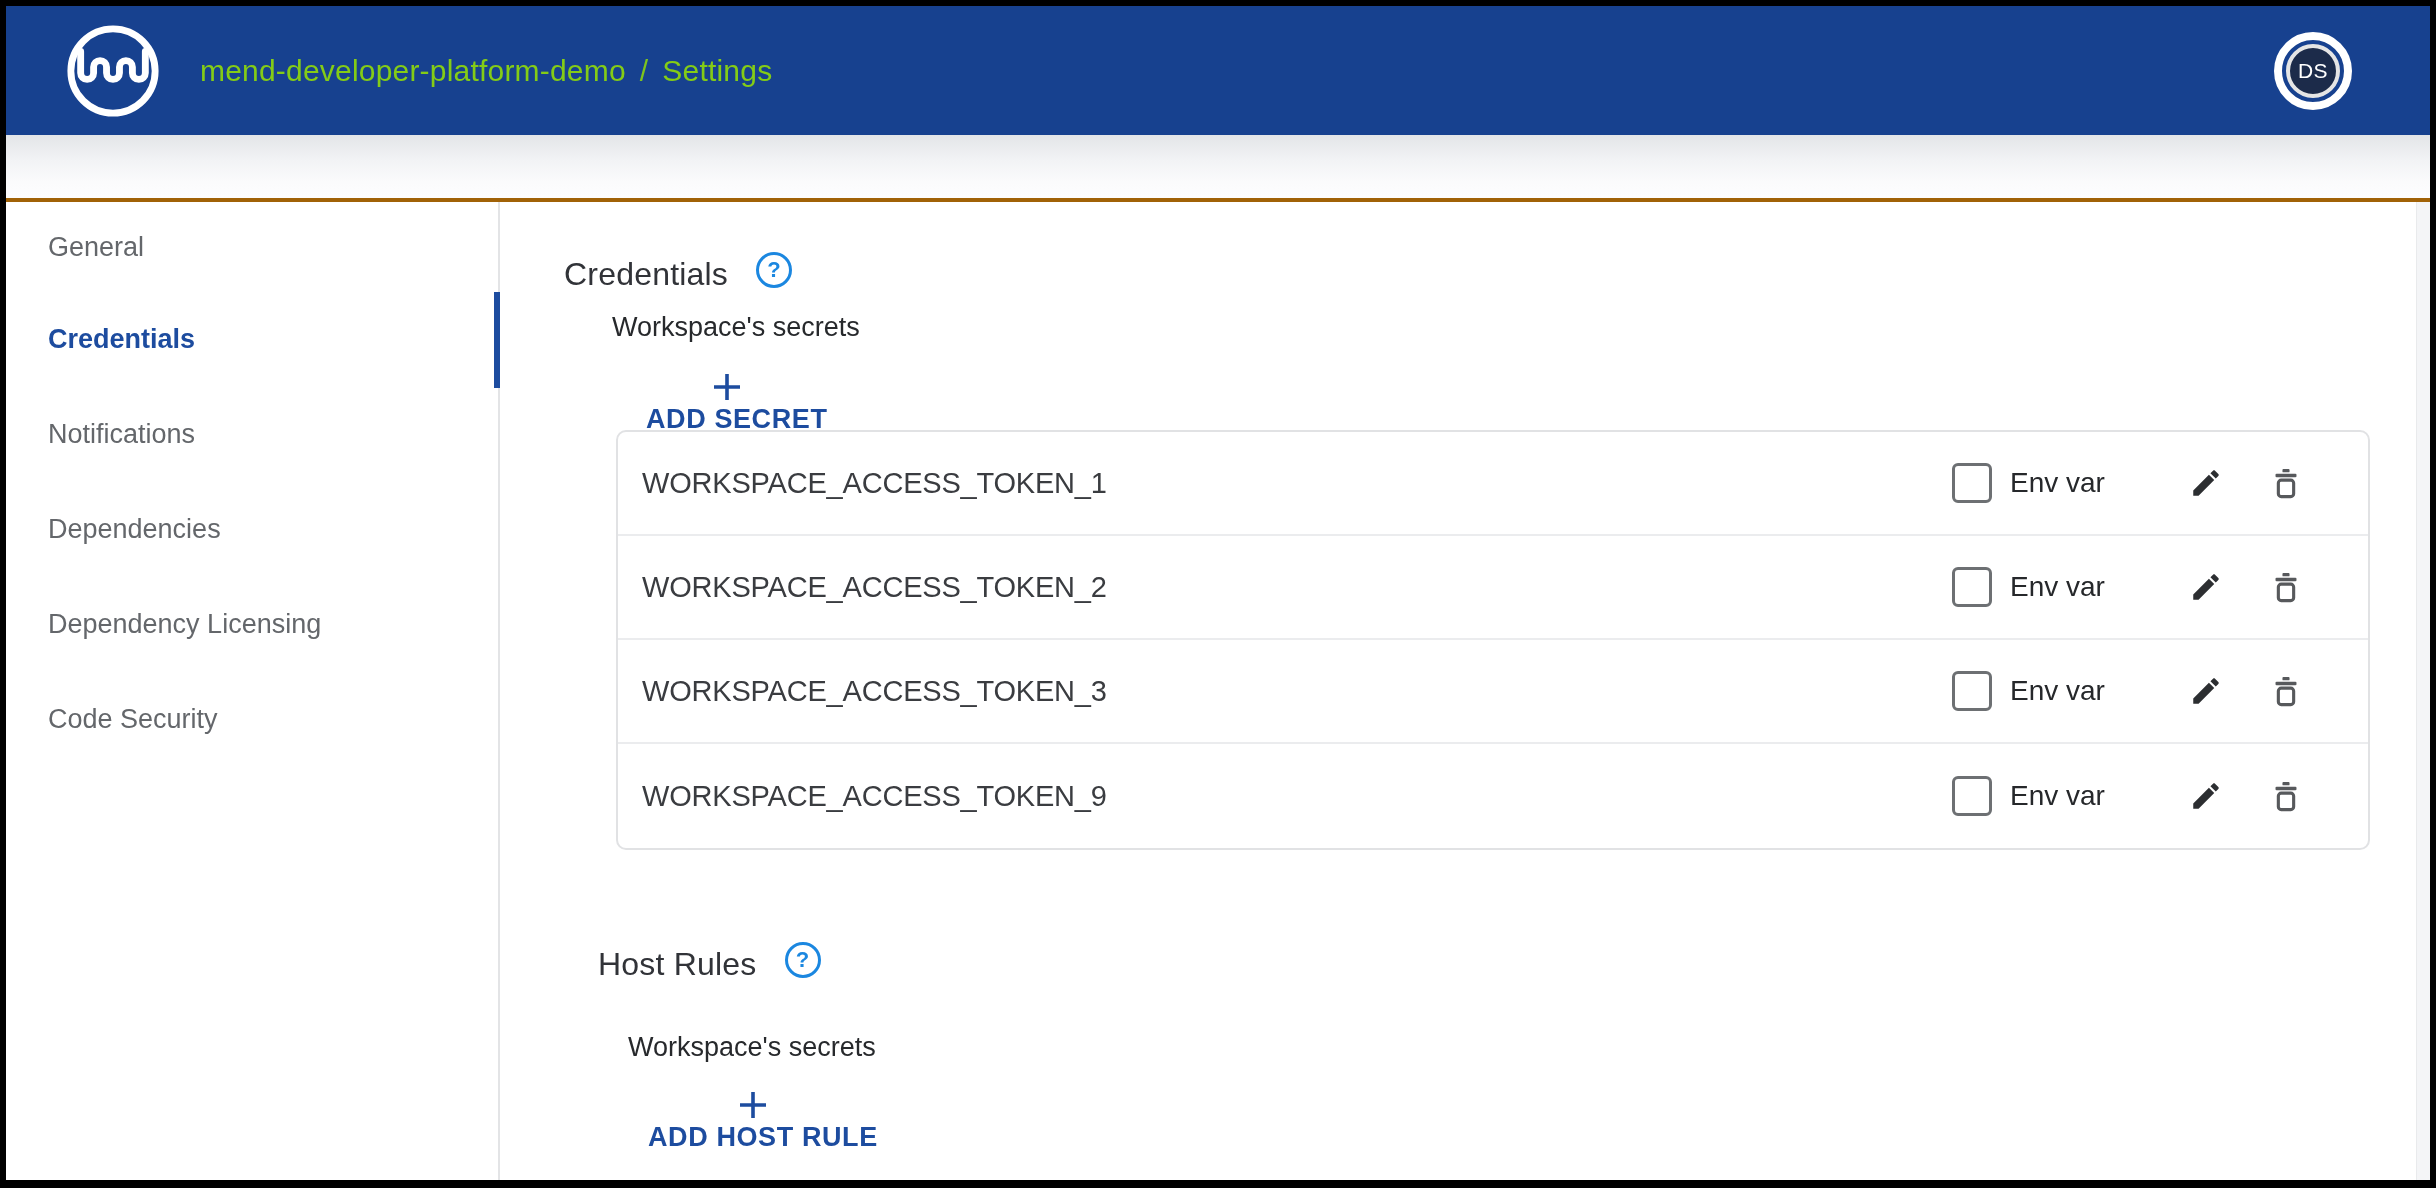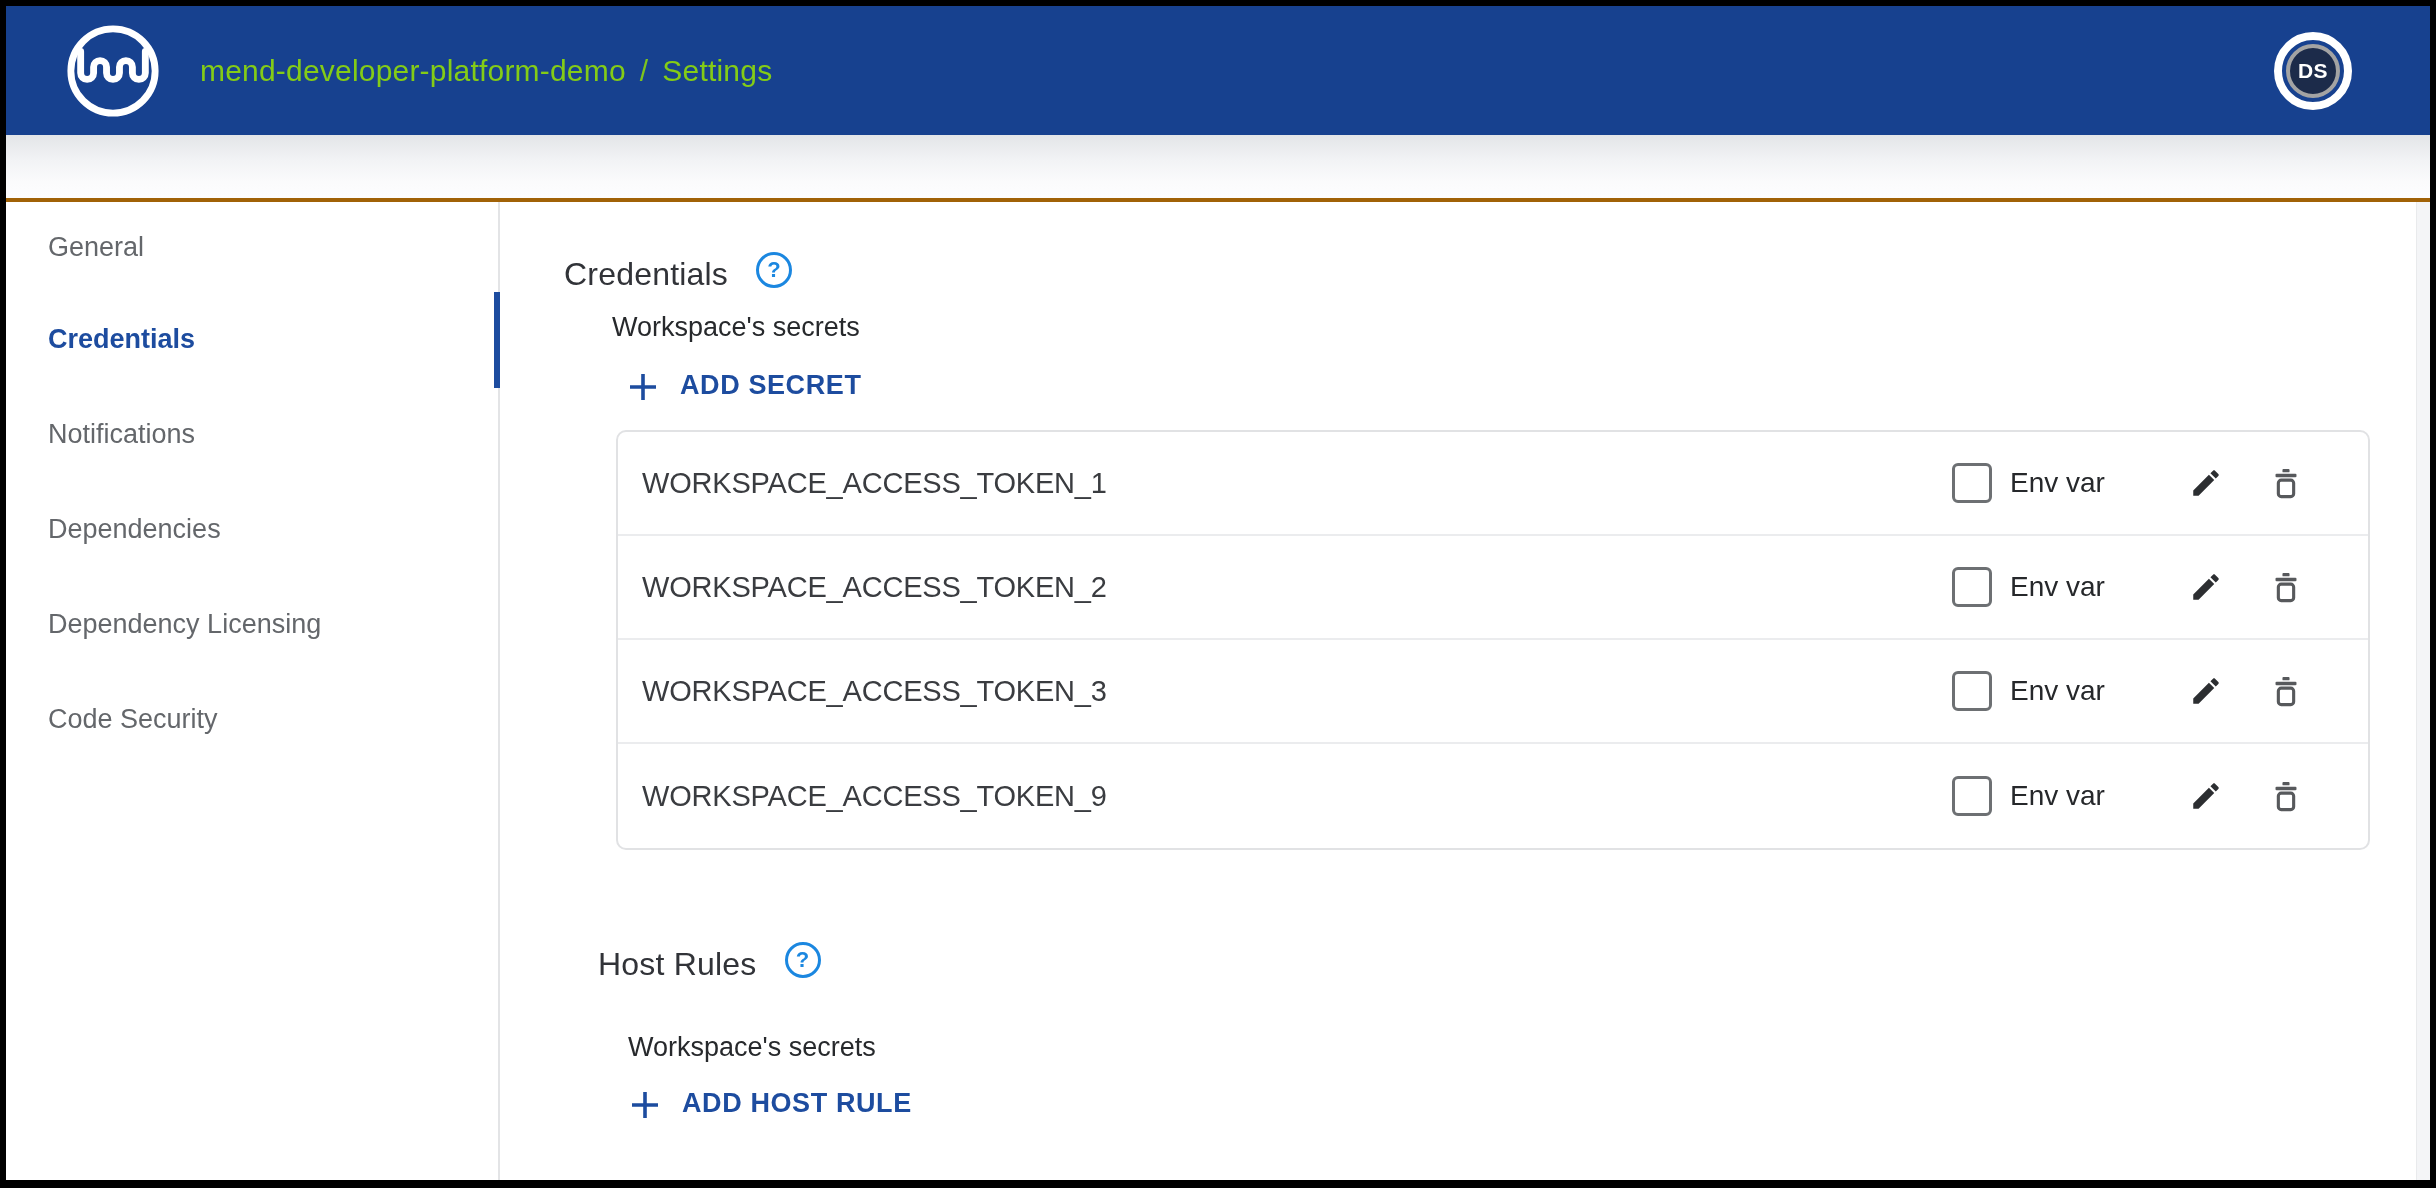--- a/index.html
+++ b/index.html
@@ -32,22 +32,22 @@
   .bc-sep { opacity: 0.95; }
   .spacer { flex: 1; }
   .avatar {
     width: 78px; height: 78px; border-radius: 50%;
     border: 8px solid #ffffff; background: #17418f;
     display: flex; align-items: center; justify-content: center;
     margin-right: 78px; flex: 0 0 auto; cursor: pointer;
   }
   .avatar-core {
     width: 54px; height: 54px; border-radius: 50%;
-    background: #1c2b4a; border: 4px solid #a3a3a3;
-    color: #ffffff; font-size: 21px; font-weight: 700; letter-spacing: 0.5px;
+    background: #1c2b4a; border: 4px solid #e5e5e5;
+    color: #ffffff; font-size: 21px; font-weight: 400; letter-spacing: 0.5px;
     display: flex; align-items: center; justify-content: center;
   }
 
   
   .header-shadow {
     height: 63px; flex: 0 0 auto;
     background: linear-gradient(to bottom, #e3e5e8 0%, #f2f3f5 40%, #fbfbfc 75%, #fdfdfe 100%);
   }
 
   
@@ -81,23 +81,24 @@
     width: 36px; height: 36px; margin-left: 28px;
     border: 3px solid #1b87e0; border-radius: 50%;
     color: #1b87e0; font-size: 22px; font-weight: 700;
     display: flex; align-items: center; justify-content: center;
     position: relative; top: -4px; cursor: pointer; flex: 0 0 auto;
   }
   .subtitle { margin-top: 16px; margin-left: 48px; font-size: 27px; color: #27292c; height: 34px; line-height: 34px; }
 
   .add-btn {
     margin-top: 26px; margin-left: 62px;
-    display: flex; align-items: flex-start; height: 40px;
+    display: flex; align-items: center; height: 40px;
     background: none; border: none; cursor: pointer;
     color: #1d4c9f;
+    flex-direction: column;
   }
   .add-btn .plus { width: 34px; height: 34px; flex: 0 0 auto; }
   .add-btn .add-label {
     margin-left: 20px; font-size: 27px; font-weight: 700;
     letter-spacing: 0.6px; color: #1d4c9f;
     font-family: "Liberation Sans", sans-serif;
   }
 
   .secrets-table {
     margin-top: 20px; margin-left: 52px;

